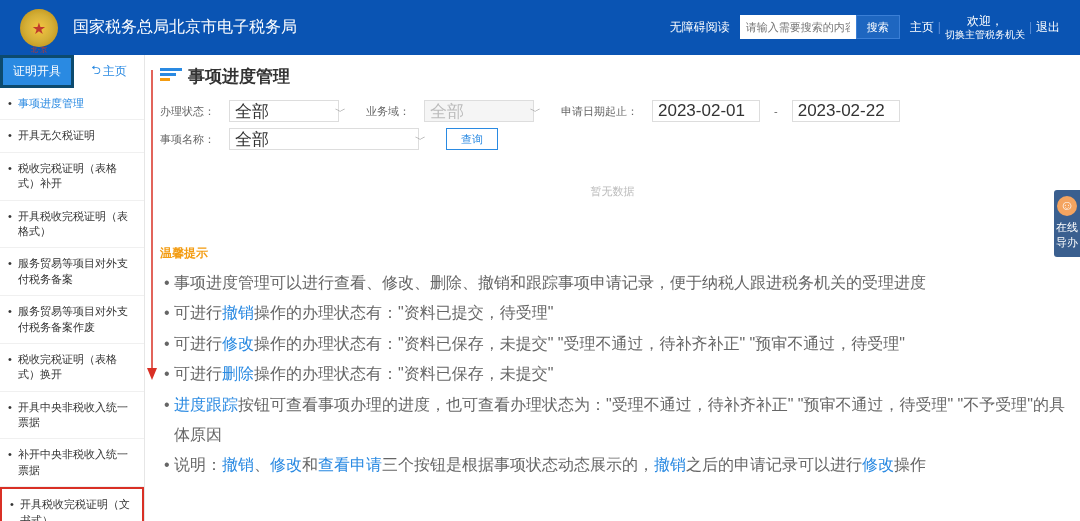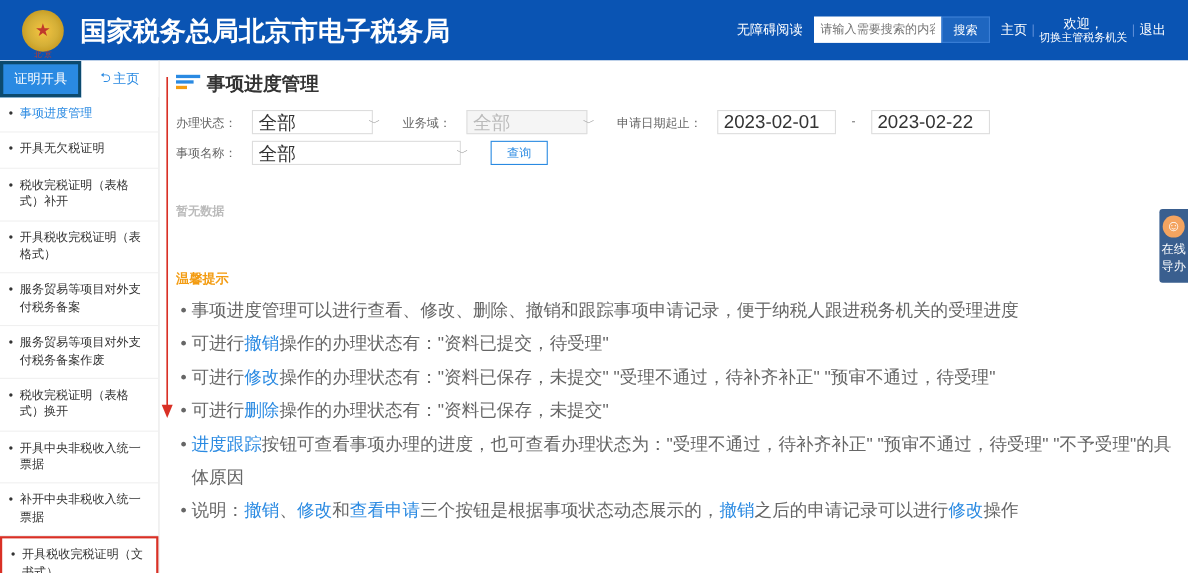--- a/index.html
+++ b/index.html
@@ -2,21 +2,21 @@
 <html><head>
 <meta charset="utf-8">
 <style>
 * { margin: 0; padding: 0; box-sizing: border-box; }
 body { font-family: "Microsoft YaHei", sans-serif; font-size: 12px; color: #333; background: #f0f0f0; width: 1080px; height: 521px; overflow: hidden; position: relative; }
 
 .header { background: #0a54b3; height: 55px; display: flex; align-items: center; padding: 0 20px; color: #fff; }
 .emblem { width: 38px; height: 38px; border-radius: 50%; background: radial-gradient(circle, #f5c542 0%, #d4af37 50%, #b8860b 100%); margin-right: 15px; position: relative; }
 .emblem::after { content: "★"; position: absolute; top: 50%; left: 50%; transform: translate(-50%, -50%); color: #c0392b; font-size: 16px; }
 .emblem-sub { position: absolute; bottom: -8px; left: 0; right: 0; text-align: center; font-size: 7px; color: #c0392b; }
-.header-title { font-size: 24px; font-weight: bold; }
+.header-title { font-size: 16px; font-weight: normal; }
 .header-right { margin-left: auto; display: flex; align-items: center; gap: 10px; font-size: 12px; }
 .search-box { display: flex; }
 .search-input { width: 116px; height: 24px; border: none; padding: 0 6px; font-size: 11px; }
 .search-btn { background: #1e66c0; color: #fff; border: 1px solid #3b7fd6; padding: 0 10px; cursor: pointer; height: 24px; font-size: 11px; }
 .header-links { display: flex; align-items: center; gap: 4px; }
 .header-sep { color: #5a8cd6; }
 .welcome-block { line-height: 1.2; text-align: center; }
 .welcome-block .sub { font-size: 10px; }
 
 .body-wrap { display: flex; height: calc(521px - 55px); background: #fff; }
@@ -46,21 +46,21 @@
 .sel.w1 { width: 110px; }
 .sel.w2 { width: 110px; }
 .sel.w3 { width: 190px; }
 .inp.date { width: 108px; }
 .sel.disabled { background: #f5f5f5; color: #bbb; }
 .chev { color: #999; margin-left: -18px; margin-right: 6px; pointer-events: none; }
 .query-btn { height: 22px; padding: 0 14px; background: #fff; border: 1px solid #2a8ae2; color: #2a8ae2; cursor: pointer; font-size: 11px; }
 
 .table { width: 100%; border-collapse: collapse; margin-top: 4px; }
 .table th { background: #f3f3f3; padding: 6px 4px; font-size: 11px; color: #666; font-weight: normal; border-top: 1px solid #e6e6e6; border-bottom: 1px solid #e6e6e6; }
-.table-empty { text-align: left; color: #bbb; padding: 28px 0; font-size: 11px; font-weight: bold; }
+.table-empty { text-align: center; color: #bbb; padding: 28px 0; font-size: 11px; }
 
 .tips-title { color: #f39c12; font-size: 12px; margin-top: 18px; margin-bottom: 6px; font-weight: bold; }
 .tips { list-style: none; padding-left: 4px; }
 .tips li { font-size: 16px; color: #666; line-height: 1.9; position: relative; padding-left: 10px; }
 .tips li::before { content: "•"; position: absolute; left: 0; color: #666; }
 .lk { color: #2a8ae2; }
 .arrow-svg { position: absolute; top: 70px; left: 140px; pointer-events: none; }
 
 .side-float { position: absolute; right: 0; top: 190px; width: 26px; background: #3a5f8f; color: #fff; font-size: 11px; text-align: center; padding: 6px 0; border-radius: 3px 0 0 3px; line-height: 1.4; cursor: pointer; }
 .side-float .ava { width: 20px; height: 20px; border-radius: 50%; background: #f4a460; margin: 0 auto 4px; position: relative; }

